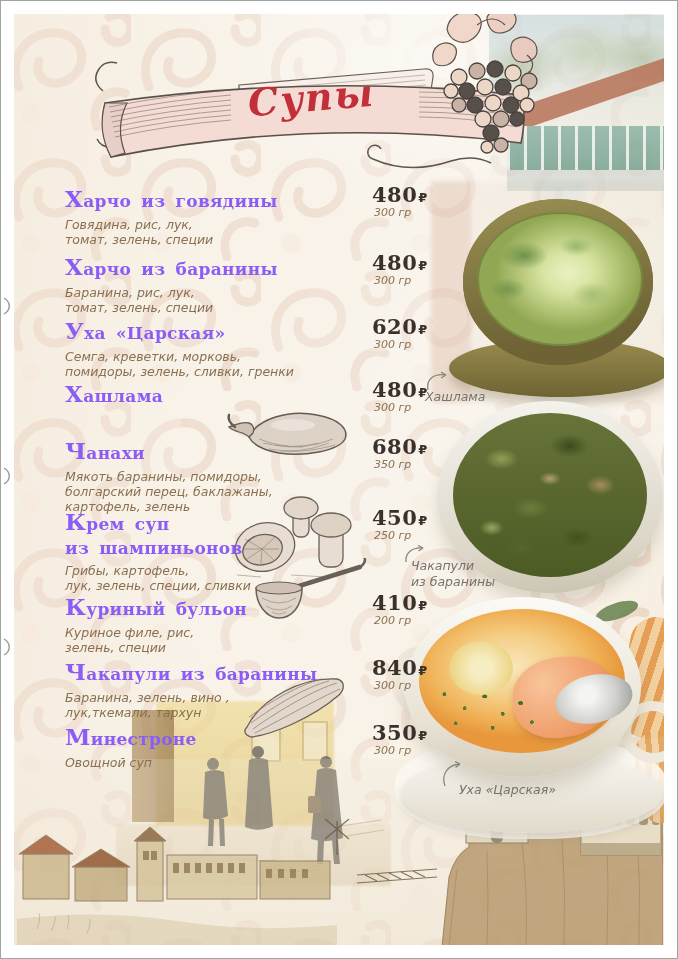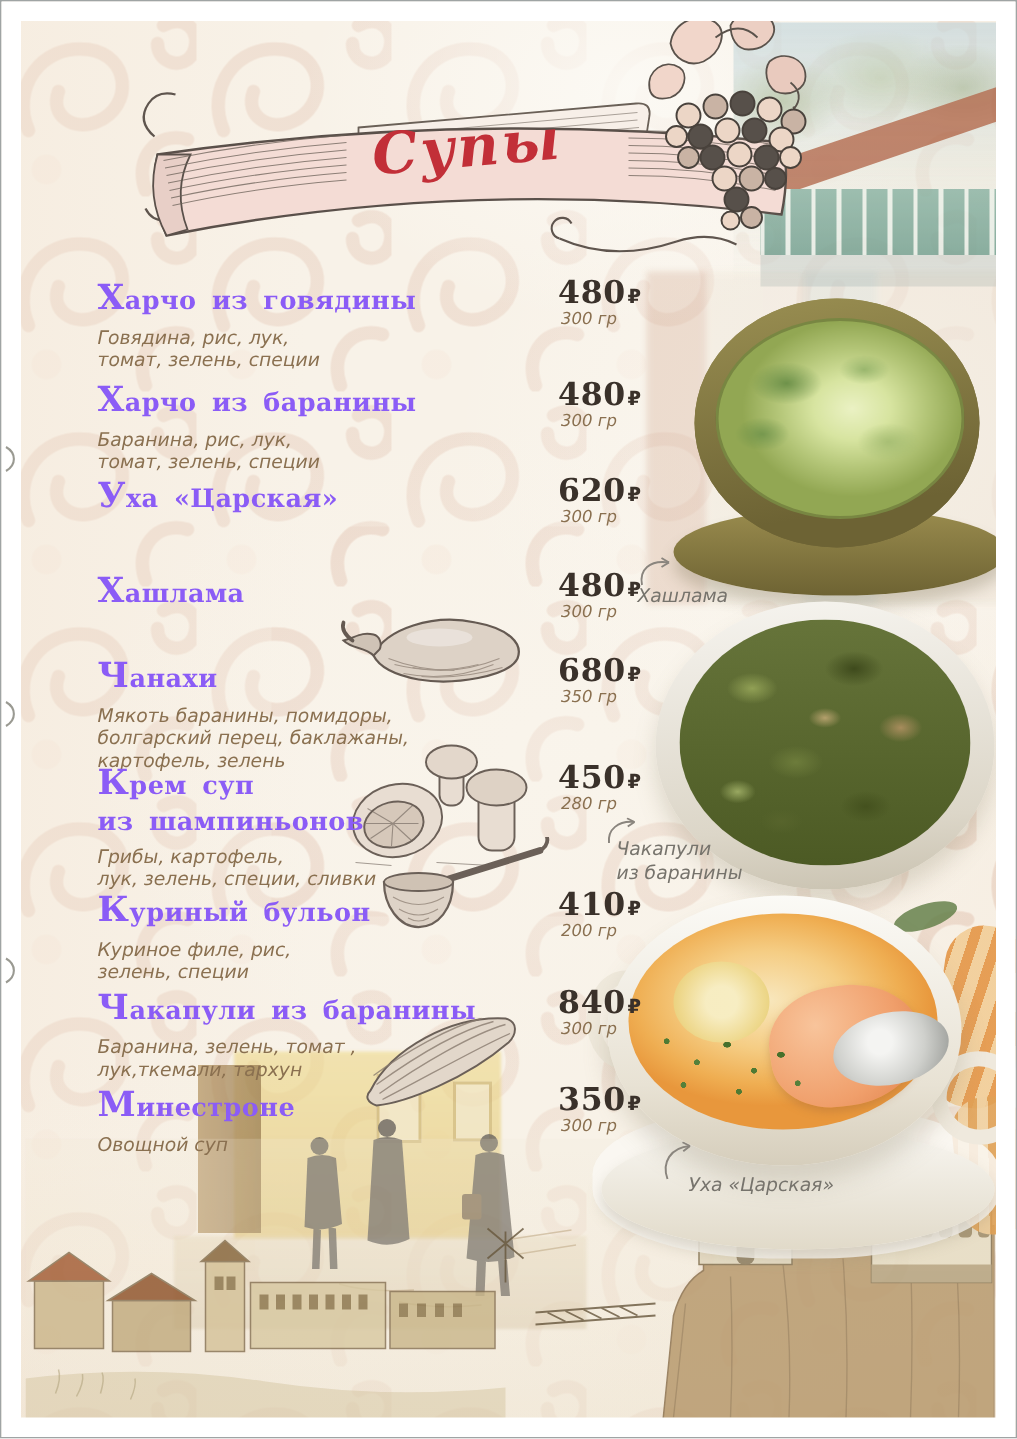--- a/index.html
+++ b/index.html
@@ -260,20 +260,22 @@
       <div class="item-name">Харчо из баранины</div>
       <div class="item-desc">Баранина, рис, лук,
 томат, зелень, специи</div>
       <div class="price">
         <span class="price-num">480</span><span class="rub">₽</span>
         <div class="weight">300 гр</div>
       </div>
     </div>
     <div class="item" style="top:315px">
       <div class="item-name">Уха «Царская»</div>
+      <div class="item-desc">Семга, креветки, морковь,
+помидоры, зелень, сливки, гренки</div>
       <div class="price">
         <span class="price-num">620</span><span class="rub">₽</span>
         <div class="weight">300 гр</div>
       </div>
     </div>
     <div class="item" style="top:378px">
       <div class="item-name">Хашлама</div>
       <div class="price">
         <span class="price-num">480</span><span class="rub">₽</span>
         <div class="weight">300 гр</div>
@@ -289,35 +291,35 @@
         <div class="weight">350 гр</div>
       </div>
     </div>
     <div class="item" style="top:506px">
       <div class="item-name">Крем суп
 из шампиньонов</div>
       <div class="item-desc">Грибы, картофель,
 лук, зелень, специи, сливки</div>
       <div class="price">
         <span class="price-num">450</span><span class="rub">₽</span>
-        <div class="weight">280 гр</div>
+        <div class="weight">250 гр</div>
       </div>
     </div>
     <div class="item" style="top:591px">
       <div class="item-name">Куриный бульон</div>
       <div class="item-desc">Куриное филе, рис,
 зелень, специи</div>
       <div class="price">
         <span class="price-num">410</span><span class="rub">₽</span>
         <div class="weight">200 гр</div>
       </div>
     </div>
     <div class="item" style="top:656px">
       <div class="item-name">Чакапули из баранины</div>
-      <div class="item-desc">Баранина, зелень, томат ,
+      <div class="item-desc">Баранина, зелень, вино ,
 лук,ткемали, тархун</div>
       <div class="price">
         <span class="price-num">840</span><span class="rub">₽</span>
         <div class="weight">300 гр</div>
       </div>
     </div>
     <div class="item" style="top:721px">
       <div class="item-name">Минестроне</div>
       <div class="item-desc">Овощной суп</div>
       <div class="price">

